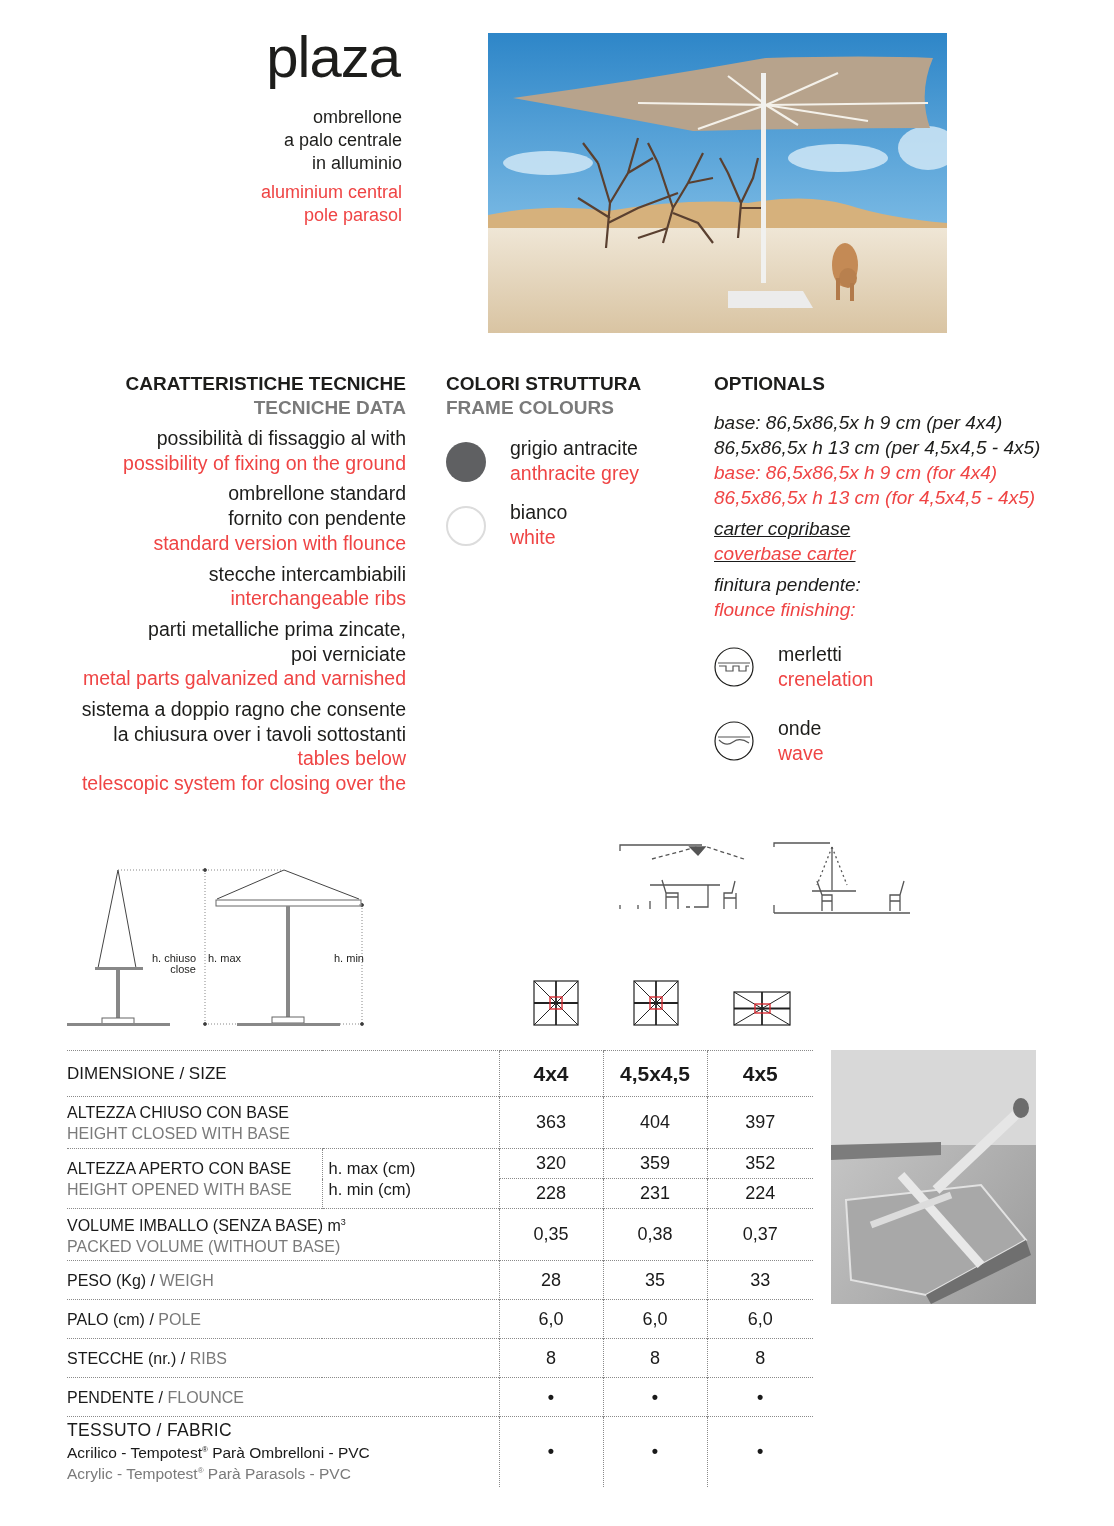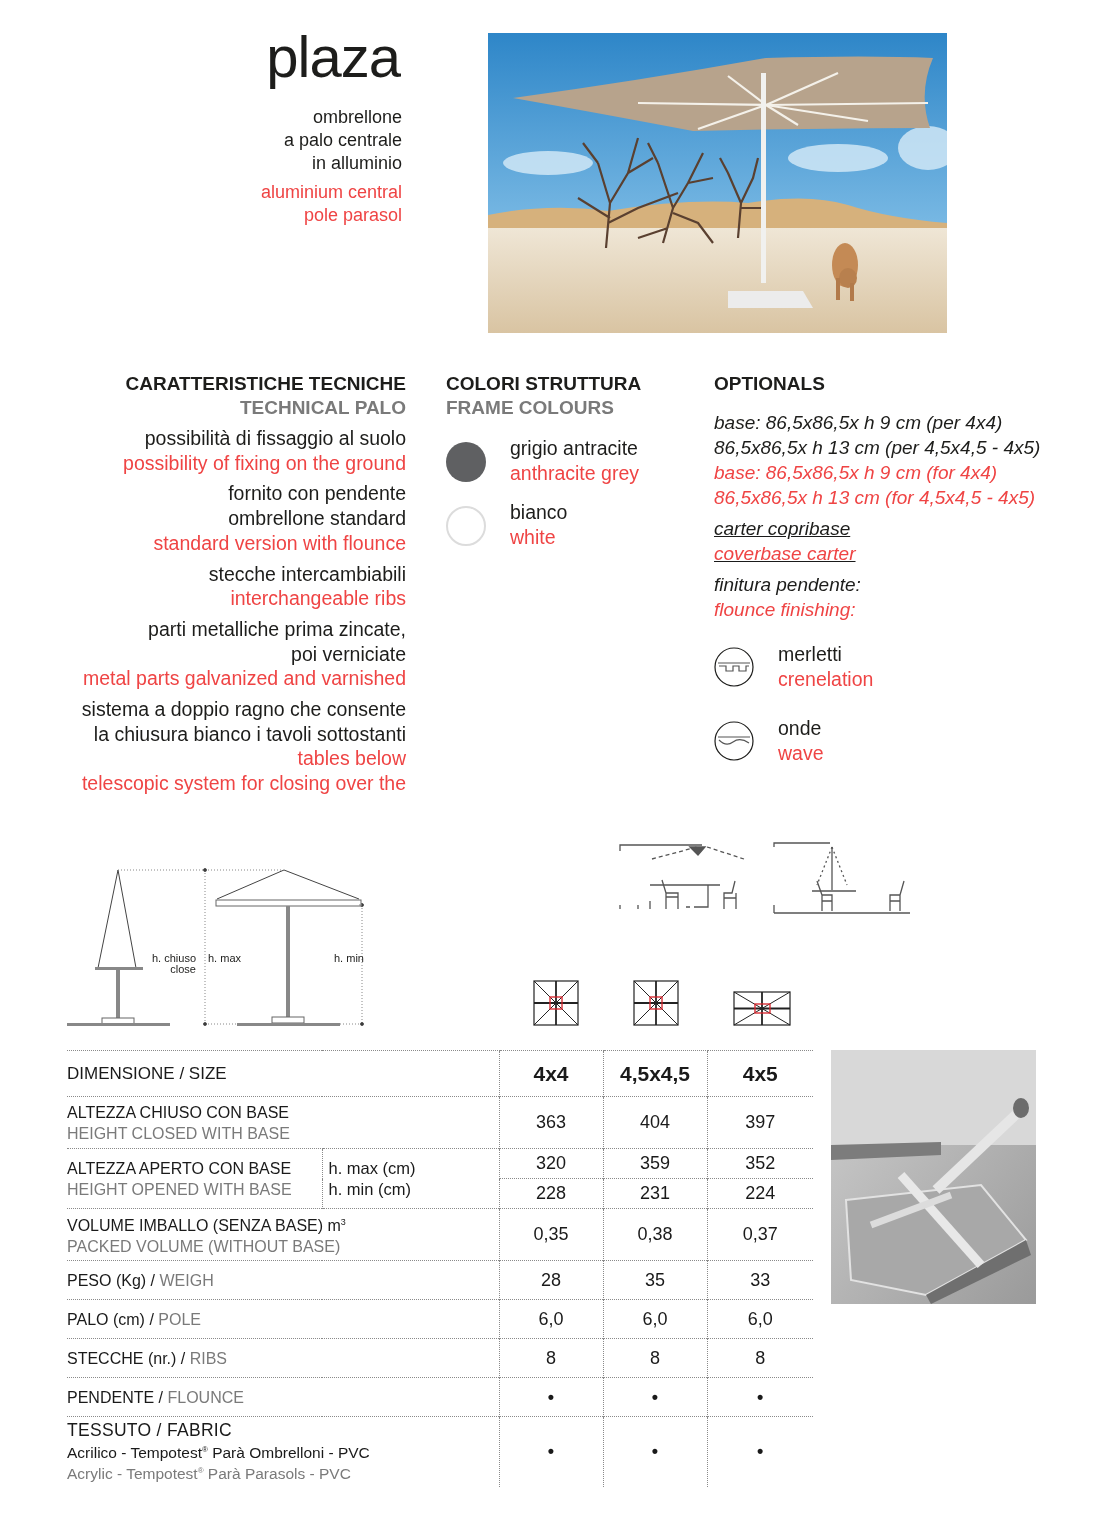--- a/index.html
+++ b/index.html
@@ -119,43 +119,43 @@
       <ellipse cx="357" cy="232" rx="13" ry="22" fill="#c48a55"></ellipse>
       <ellipse cx="360" cy="245" rx="9" ry="10" fill="#b8804e"></ellipse>
       <rect x="348" y="245" width="4" height="22" fill="#b27a4a"></rect>
       <rect x="362" y="250" width="4" height="18" fill="#b27a4a"></rect>
     </g>
   </svg>
 </div>
 
 <div id="tech" class="abs">
   <div class="h-it">CARATTERISTICHE TECNICHE</div>
-  <div class="h-en">TECHNICAL PALO</div>
+  <div class="h-en">TECNICHE DATA</div>
 
   <div class="feat">
-    <div class="dark">possibilità di fissaggio al suolo</div>
+    <div class="dark">possibilità di fissaggio al with</div>
     <div class="grey">possibility of fixing on the ground</div>
   </div>
   <div class="feat">
+    <div class="dark">ombrellone standard</div>
     <div class="dark">fornito con pendente</div>
-    <div class="dark">ombrellone standard</div>
     <div class="grey">standard version with flounce</div>
   </div>
   <div class="feat">
     <div class="dark">stecche intercambiabili</div>
     <div class="grey">interchangeable ribs</div>
   </div>
   <div class="feat">
     <div class="dark">parti metalliche prima zincate,</div>
     <div class="dark">poi verniciate</div>
     <div class="grey">metal parts galvanized and varnished</div>
   </div>
   <div class="feat">
     <div class="dark">sistema a doppio ragno che consente</div>
-    <div class="dark">la chiusura bianco i tavoli sottostanti</div>
+    <div class="dark">la chiusura over i tavoli sottostanti</div>
     <div class="grey">tables below</div>
     <div class="grey">telescopic system for closing over the</div>
   </div>
 </div>
 
 <div id="colors" class="abs">
   <div class="h-it">COLORI STRUTTURA</div>
   <div class="h-en">FRAME COLOURS</div>
   <div class="swatch-row" style="margin-top:16px;">
     <div class="swatch" style="background:#5f6062;"></div>

